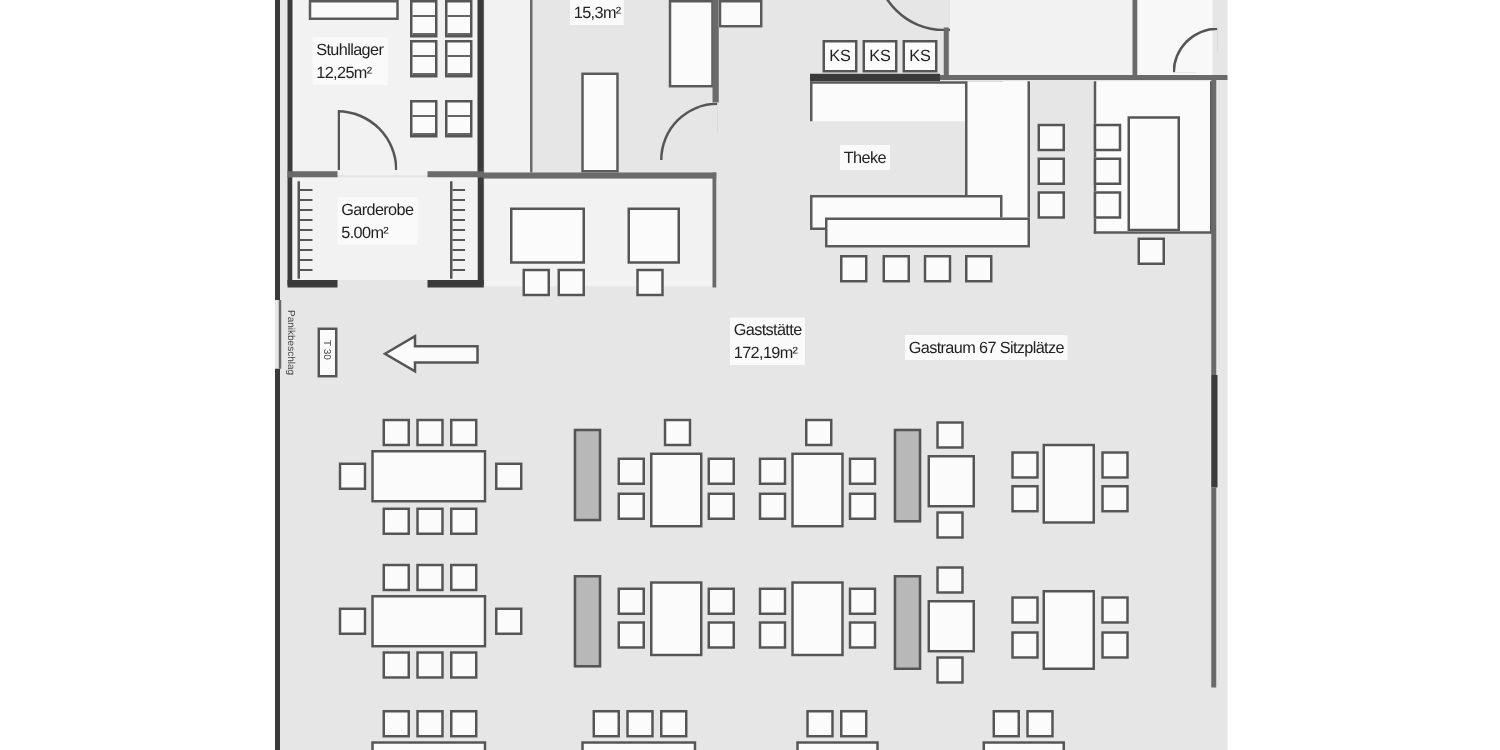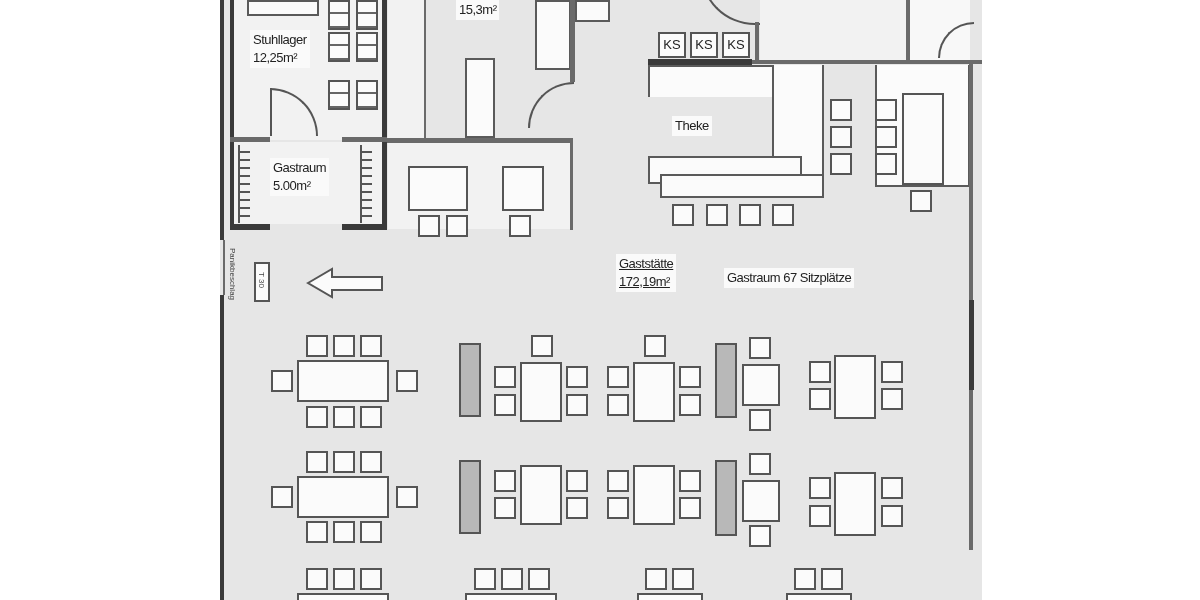--- a/index.html
+++ b/index.html
@@ -53,21 +53,21 @@
 
   <div class="door-arc" style="left:50px;top:88px;width:48px;height:48px;border-radius:0 48px 0 0;border-left:2px solid #555;border-bottom:none;"></div>
 
   <div class="wall-thin" style="left:10px;top:137px;width:40px;height:5px;"></div>
   <div class="wall-thin" style="left:122px;top:137px;width:45px;height:5px;"></div>
 
   <div class="room-light" style="left:14px;top:142px;width:148px;height:82px;"></div>
   <div class="hanger" style="left:18px;top:145px;height:78px;"></div>
   <div class="hanger" style="left:140px;top:145px;height:78px;"></div>
   <div class="label" style="left:50px;top:158px;">
-    <div>Gastraum</div>
+    <div>Garderobe</div>
     <div>5.00m²</div>
   </div>
   <div class="wall" style="left:10px;top:224px;width:40px;height:6px;"></div>
   <div class="wall" style="left:122px;top:224px;width:45px;height:6px;"></div>
 
   <div class="room-light" style="left:168px;top:0;width:36px;height:138px;"></div>
   <div class="wall-thin" style="left:204px;top:0;width:2px;height:138px;"></div>
   <div class="fixture" style="left:245px;top:58px;width:30px;height:80px;"></div>
   <div class="fixture" style="left:315px;top:0;width:36px;height:70px;"></div>
   <div class="wall-thin" style="left:350px;top:0;width:5px;height:82px;"></div>
@@ -125,21 +125,21 @@
   <div class="wall-thin" style="left:749px;top:390px;width:4px;height:160px;"></div>
 
   <div class="vert-text" style="left:8px;top:248px;">Panikbeschlag</div>
   <div class="abs" style="left:34px;top:262px;width:16px;height:40px;border:2px solid #555;background:#fbfbfb;">
     <span class="vert-text" style="left:1px;top:8px;font-size:8px;">T 30</span>
   </div>
   <svg class="arrow" style="left:86px;top:266px;" width="80" height="34" viewBox="0 0 80 34">
     <polygon points="2,17 26,3 26,11 76,11 76,24 26,24 26,31" fill="#fbfbfb" stroke="#555" stroke-width="2"></polygon>
   </svg>
 
-  <div class="label" style="left:396px;top:254px;text-decoration:underline;">
+  <div class="label" style="left:364px;top:254px;">
     <div>Gaststätte</div>
     <div>172,19m²</div>
   </div>
   <div class="label" style="left:504px;top:268px;">Gastraum 67 Sitzplätze</div>
 
   <div class="chair" style="left:86px;top:335px;"></div>
   <div class="chair" style="left:113px;top:335px;"></div>
   <div class="chair" style="left:140px;top:335px;"></div>
   <div class="chair" style="left:51px;top:370px;"></div>
   <div class="table" style="left:77px;top:360px;width:92px;height:42px;"></div>

